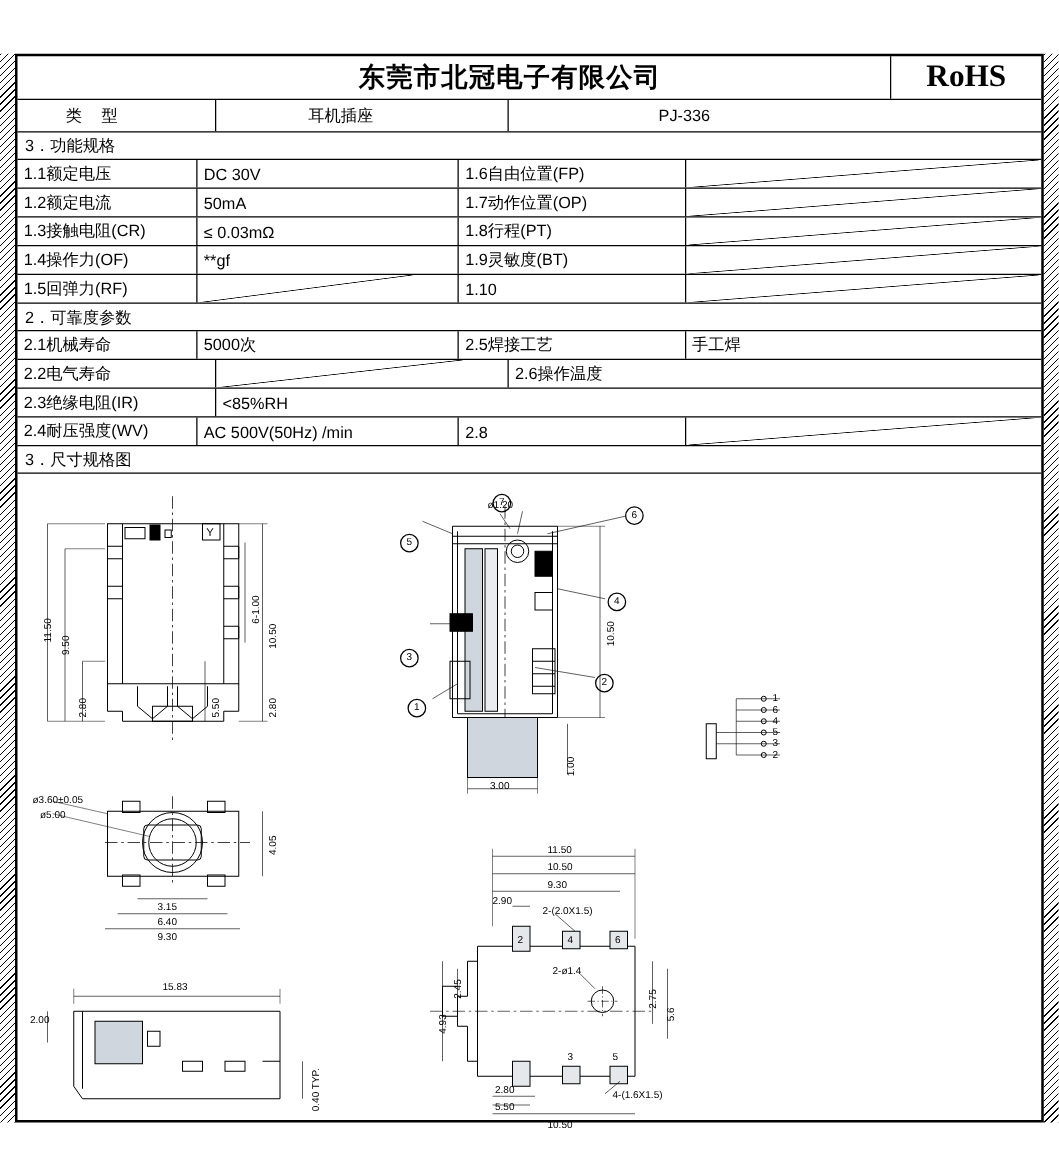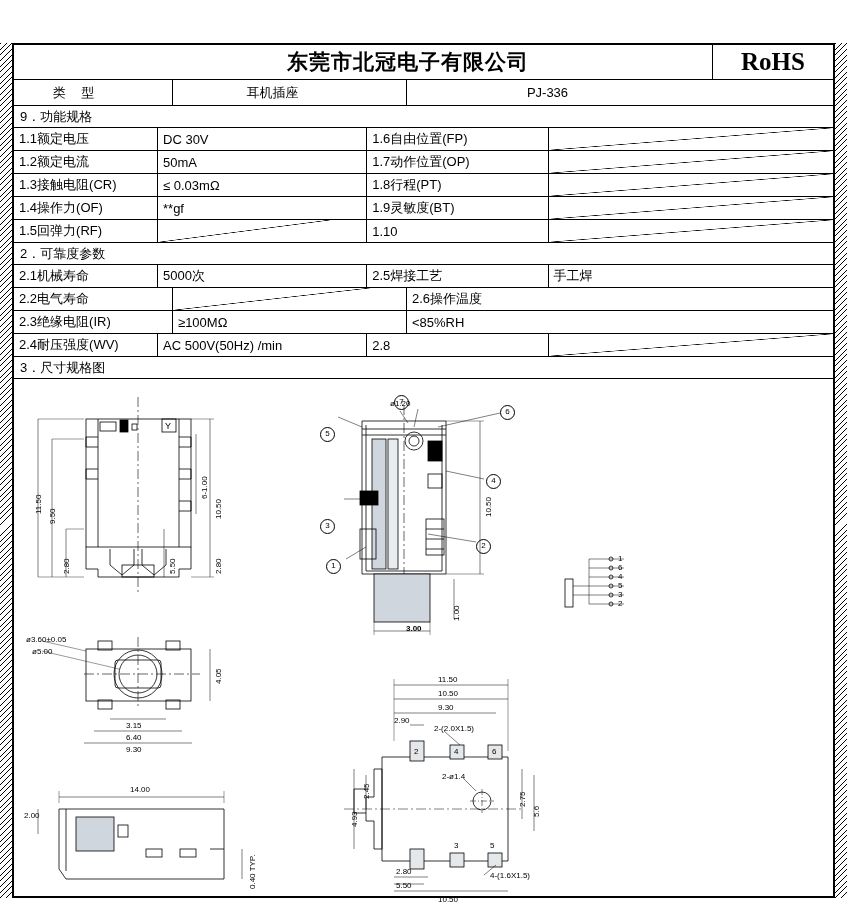--- a/index.html
+++ b/index.html
@@ -147,21 +147,21 @@
     <div class="hdr-title">东莞市北冠电子有限公司</div>
     <div class="hdr-rohs">RoHS</div>
   </div>
 
   <div class="row type-row">
     <div class="cell t1">类 型</div>
     <div class="cell t2 bl">耳机插座</div>
     <div class="cell t4 bl">PJ-336</div>
   </div>
 
-  <div class="section">9．功能规格</div>
+  <div class="section">3．功能规格</div>
 
   <div class="row">
     <div class="cell c1">1.1额定电压</div>
     <div class="cell c2 bl">DC  30V</div>
     <div class="cell c3 bl">1.6自由位置(FP)</div>
     <div class="cell c4 bl diag"></div>
   </div>
   <div class="row">
     <div class="cell c1">1.2额定电流</div>
     <div class="cell c2 bl">50mA</div>
@@ -195,21 +195,20 @@
     <div class="cell c3 bl">2.5焊接工艺</div>
     <div class="cell c4 bl">手工焊</div>
   </div>
   <div class="row">
     <div class="cell c1">2.2电气寿命</div>
     <div class="cell c2 bl diag"></div>
     <div class="cell c3 bl">2.6操作温度</div>
   </div>
   <div class="row">
     <div class="cell c1">2.3绝缘电阻(IR)</div>
-    <div class="cell c2 bl">≥100MΩ</div>
     <div class="cell c4 bl">&lt;85%RH</div>
   </div>
   <div class="row">
     <div class="cell c1">2.4耐压强度(WV)</div>
     <div class="cell c2 bl">AC 500V(50Hz) /min</div>
     <div class="cell c3 bl">2.8</div>
     <div class="cell c4 bl diag"></div>
   </div>
 
   <div class="section">3．尺寸规格图</div>
@@ -392,21 +391,21 @@
     <span class="lbl v" style="left:20px; top:135px;">11.50</span>
     <span class="lbl v" style="left:34px; top:145px;">9.50</span>
     <span class="lbl v" style="left:48px; top:195px;">2.80</span>
     <span class="lbl v" style="left:186px; top:120px;">6-1.00</span>
     <span class="lbl v" style="left:200px; top:140px;">10.50</span>
     <span class="lbl v" style="left:154px; top:195px;">5.50</span>
     <span class="lbl v" style="left:200px; top:195px;">2.80</span>
     <span class="lbl" style="left:151px; top:42px; font-size:9px;">Y</span>
 
     <span class="lbl" style="left:376px; top:20px;">ø1.20</span>
-    <span class="lbl" style="left:392px; top:245px;font-weight:bold;">3.00</span>
+    <span class="lbl" style="left:378px; top:245px;">3.00</span>
     <span class="lbl v" style="left:438px; top:242px;">1.00</span>
     <span class="lbl v" style="left:470px; top:138px;">10.50</span>
 
     <div class="circnum" style="left:306px; top:140px;">3</div>
     <div class="circnum" style="left:306px; top:48px;">5</div>
     <div class="circnum" style="left:312px; top:180px;">1</div>
     <div class="circnum" style="left:486px; top:26px;">6</div>
     <div class="circnum" style="left:472px; top:95px;">4</div>
     <div class="circnum" style="left:462px; top:160px;">2</div>
     <div class="circnum" style="left:380px; top:16px;">7</div>
@@ -418,21 +417,21 @@
     <span class="lbl" style="left:604px; top:211px;">3</span>
     <span class="lbl" style="left:604px; top:220px;">2</span>
 
     <span class="lbl" style="left:12px; top:256px;text-align:right;">ø3.60±0.05</span>
     <span class="lbl" style="left:18px; top:268px;">ø5.00</span>
     <span class="lbl v" style="left:200px; top:305px;">4.05</span>
     <span class="lbl" style="left:112px; top:342px;">3.15</span>
     <span class="lbl" style="left:112px; top:354px;">6.40</span>
     <span class="lbl" style="left:112px; top:366px;">9.30</span>
 
-    <span class="lbl" style="left:116px; top:406px;">14.00</span>
+    <span class="lbl" style="left:116px; top:406px;">15.83</span>
     <span class="lbl" style="left:10px; top:432px;">2.00</span>
     <span class="lbl v" style="left:234px; top:510px;">0.40 TYP.</span>
 
     <span class="lbl" style="left:424px; top:296px;">11.50</span>
     <span class="lbl" style="left:424px; top:310px;">10.50</span>
     <span class="lbl" style="left:424px; top:324px;">9.30</span>
     <span class="lbl" style="left:380px; top:337px;">2.90</span>
     <span class="lbl v" style="left:348px; top:420px;">2.45</span>
     <span class="lbl v" style="left:336px; top:448px;">4.93</span>
     <span class="lbl" style="left:382px; top:488px;">2.80</span>

